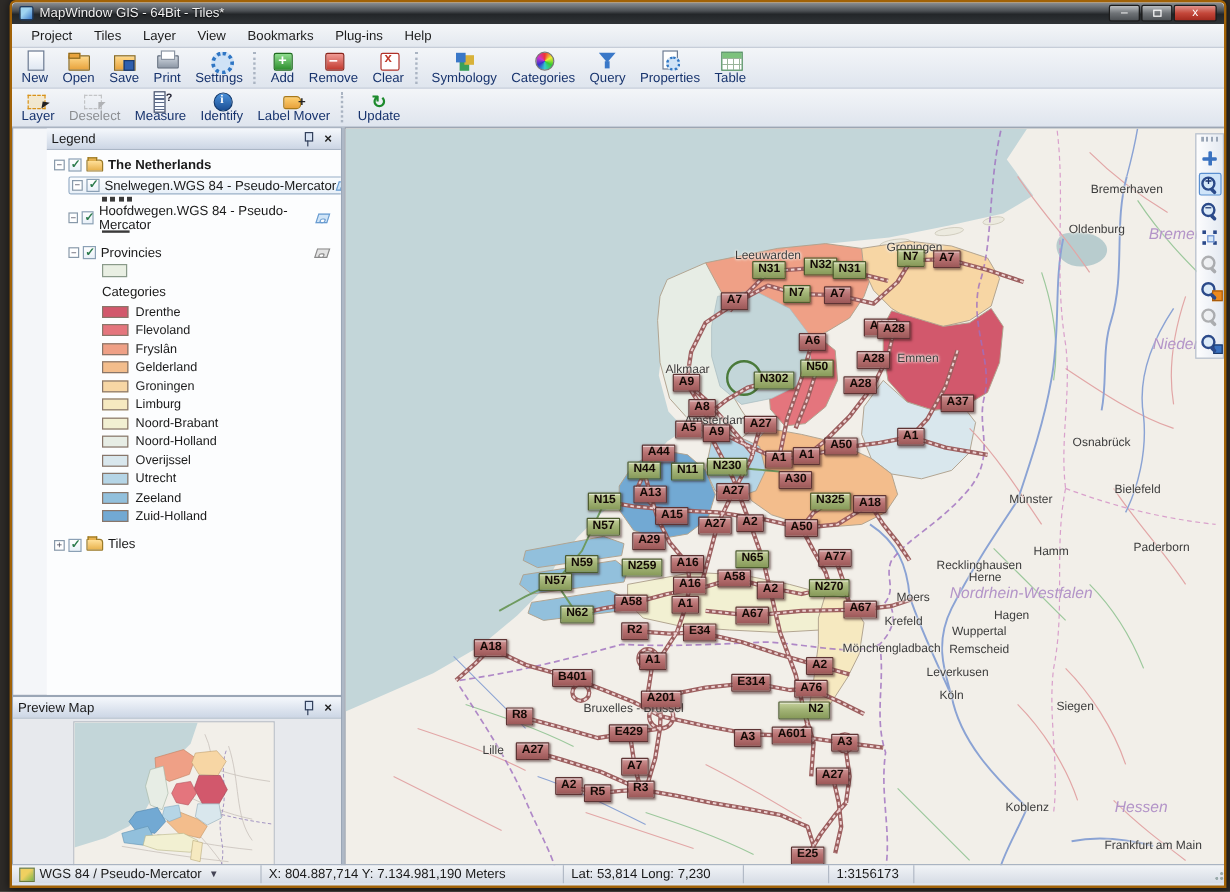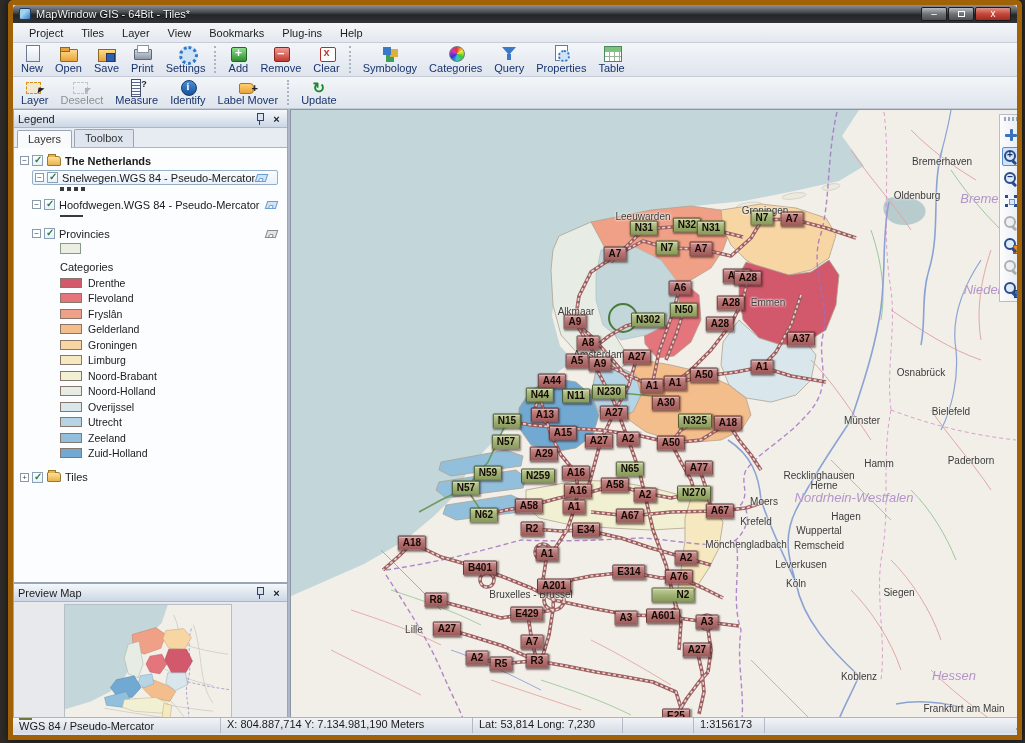--- a/index.html
+++ b/index.html
@@ -1,17 +1,17 @@
 <!DOCTYPE html>
 <html><head>
 <meta charset="utf-8">
 <style>
   * { margin:0; padding:0; box-sizing:border-box; }
   html,body { width:1025px; height:743px; overflow:hidden; background:#2e2b28; font-family:"Liberation Sans",sans-serif; }
-  #window { position:absolute; left:8px; top:0; width:1014px; height:740px; background:#dde3ec; border:5px solid #a16207; border-radius:5px 5px 0 0; box-shadow:0 0 8px rgba(0,0,0,.6); overflow:hidden; }
+  #window { position:absolute; left:8px; top:0; width:1014px; height:740px; background:#dde3ec; border:2px solid #a16207; border-radius:5px 5px 0 0; box-shadow:0 0 8px rgba(0,0,0,.6); overflow:hidden; }
 
   
   .titlebar { height:18px; background:linear-gradient(#8d9195,#4a4e52 40%,#232629 55%,#303437); display:flex; align-items:center; padding:0 6px; border-radius:4px 4px 0 0; }
   .titlebar .appicon { width:12px; height:12px; margin-right:5px; background:linear-gradient(135deg,#9fd4f0 40%,#3a78c8); border:1px solid #1d3a5f; border-radius:2px; }
   .titlebar .title { color:#f2f2f2; font-size:11px; text-shadow:0 1px 1px #000; flex:1; }
   .winbtns { display:flex; gap:1px; }
   .winbtn { width:26px; height:14px; border:1px solid #1c1c1c; border-radius:2px; background:linear-gradient(#b9bcbf,#6f7377 50%,#4c5054); color:#fff; font-size:10px; line-height:12px; text-align:center; }
   .winbtn.close { width:36px; background:linear-gradient(#e0938a,#c4473a 50%,#a3291e); }
   .winbtn .sq { display:inline-block; width:7px; height:6px; border:1px solid #fff; margin-top:3px; }
 
@@ -60,21 +60,21 @@
   .i-identify::before { left:3px; top:1px; width:14px; height:14px; border-radius:50%; background:linear-gradient(#4a90d9,#1b4f94); border:1px solid #123a6e; }
   .i-identify::after { left:3px; top:2px; width:14px; text-align:center; content:"i"; color:#fff; font-weight:bold; font-size:10px; font-family:"Liberation Serif",serif; }
   .i-labelmover::before { left:1px; top:4px; width:13px; height:9px; background:linear-gradient(#ffd070,#e8a33d); border:1px solid #a87818; border-radius:2px 4px 4px 2px; }
   .i-labelmover::after { right:0; bottom:0; content:"+"; font-weight:bold; font-size:11px; color:#222; }
   .i-update::before { left:3px; top:0px; width:14px; text-align:center; content:"↻"; color:#1d8a2d; font-size:15px; font-weight:bold; }
 
   
   .dock { position:absolute; left:0; top:104px; width:1014px; height:618px; display:flex; background:#cfd6e2; }
   .leftpane { width:277px; display:flex; flex-direction:column; border-right:2px solid #aeb8c6; }
   .panel { background:#f4f6f9; border:1px solid #9aa6b6; display:flex; flex-direction:column; }
-  .panel-legend { height:474px; }
+  .panel-legend { height:474px;padding-left:28px; }
   .panel-preview { flex:1; }
   .phead { height:18px; background:linear-gradient(#f5f8fc,#ccd6e5); border-bottom:1px solid #aab6c6; display:flex; align-items:center; padding:0 4px; }
   .phead .ptitle { font-size:11px; color:#1a1a1a; flex:1; }
   .pinico { width:12px; height:14px; position:relative; margin-right:4px; }
   .pinico::before { content:""; position:absolute; left:3px; top:1px; width:5px; height:6px; border:1px solid #33415c; background:#d7e2f2; }
   .pinico::after { content:""; position:absolute; left:5px; top:8px; width:1px; height:5px; background:#33415c; }
   .closeico { width:13px; height:14px; font-size:11px; line-height:14px; text-align:center; color:#222; font-weight:bold; }
   .tabsrow { height:20px; background:#e7ecf3; display:flex; align-items:flex-end; padding-left:3px; border-bottom:1px solid #aab6c6; }
   .tab { font-size:11px; padding:2px 10px 3px; border:1px solid #9aa6b6; border-bottom:none; background:#dfe5ee; color:#333; margin-right:2px; border-radius:2px 2px 0 0; }
   .tab.active { background:#f9fafc; position:relative; top:1px; }
@@ -127,21 +127,21 @@
   .mi-zoom-out b::before { content:"–"; }
   .mi-pan::before { left:2px; top:7px; width:12px; height:3px; background:#3a72c0; border-radius:1px; }
   .mi-pan::after { left:6.5px; top:2px; width:3px; height:12px; background:#3a72c0; border-radius:1px; }
   .mi-zoom-extent::before { left:2px; top:2px; width:3px; height:3px; background:#2b4a8a; box-shadow:9px 0 0 #2b4a8a, 0 9px 0 #2b4a8a, 9px 9px 0 #2b4a8a; }
   .mi-zoom-extent::after { left:6px; top:6px; width:4px; height:4px; border:1.5px solid #6a8fd0; background:#d7e8f8; }
   .mi-zoom-layer b::after { content:""; position:absolute; left:8px; top:8px; width:7px; height:7px; background:#ec8a1e; border:1px solid #a85c0c; }
   .mi-zoom-next b::after { content:""; position:absolute; left:9px; top:9px; width:6px; height:6px; background:#3a72c0; border:1px solid #1d3a6b; }
 
   
   .statusbar { position:absolute; left:0; bottom:2px; width:1014px; height:16px; background:linear-gradient(#f2f4f7,#d6dce5); border-top:1px solid #aab4c2; display:flex; align-items:center; font-size:11px; color:#1a1a1a; }
-  .seg { height:100%; display:flex; align-items:flex-start; padding:0 6px; border-right:1px solid #b2bac6; white-space:nowrap; overflow:hidden;flex-direction:column; }
+  .seg { height:100%; display:flex; align-items:center; padding:0 6px; border-right:1px solid #b2bac6; white-space:nowrap; overflow:hidden; }
   .seg.proj { width:208px; }
   .seg.coords { width:252px; }
   .seg.latlong { width:150px; }
   .seg.spacer { flex:1; border-right:none; }
   .seg.scale { width:72px; border-left:1px solid #b2bac6; }
   .seg.tail { width:262px; position:relative; border-right:none; }
   .mapico { width:13px; height:12px; background:linear-gradient(135deg,#f0d060 45%,#7ab648); border:1px solid #6a7a3a; margin-right:4px; }
   .dd { font-size:8px; margin-left:6px; color:#445; }
   .gripsb { position:absolute; right:2px; bottom:2px; width:10px; height:10px; background:
      radial-gradient(circle at 2px 8px,#9aa 1px, transparent 1.5px),
@@ -279,25 +279,20 @@
 
   <div class="dock">
     <div class="leftpane">
 
       <div class="panel panel-legend">
         <div class="phead">
           <span class="ptitle">Legend</span>
           <span class="pinico"></span>
           <span class="closeico">×</span>
         </div>
-        <div class="tabsrow">
-
-        <span class="tab active">Layers</span>
-            <span class="tab">Toolbox</span>
-          </div>
         <div class="treebody">
           <div class="trow">
             <span class="expander">−</span>
             <span class="cbx"></span>
             <span class="folder"></span>
             <span class="groupname">The Netherlands</span>
           </div>
           <div class="trow selrow" style="margin-left:12px">
             <span class="expander">−</span>
             <span class="cbx"></span>

